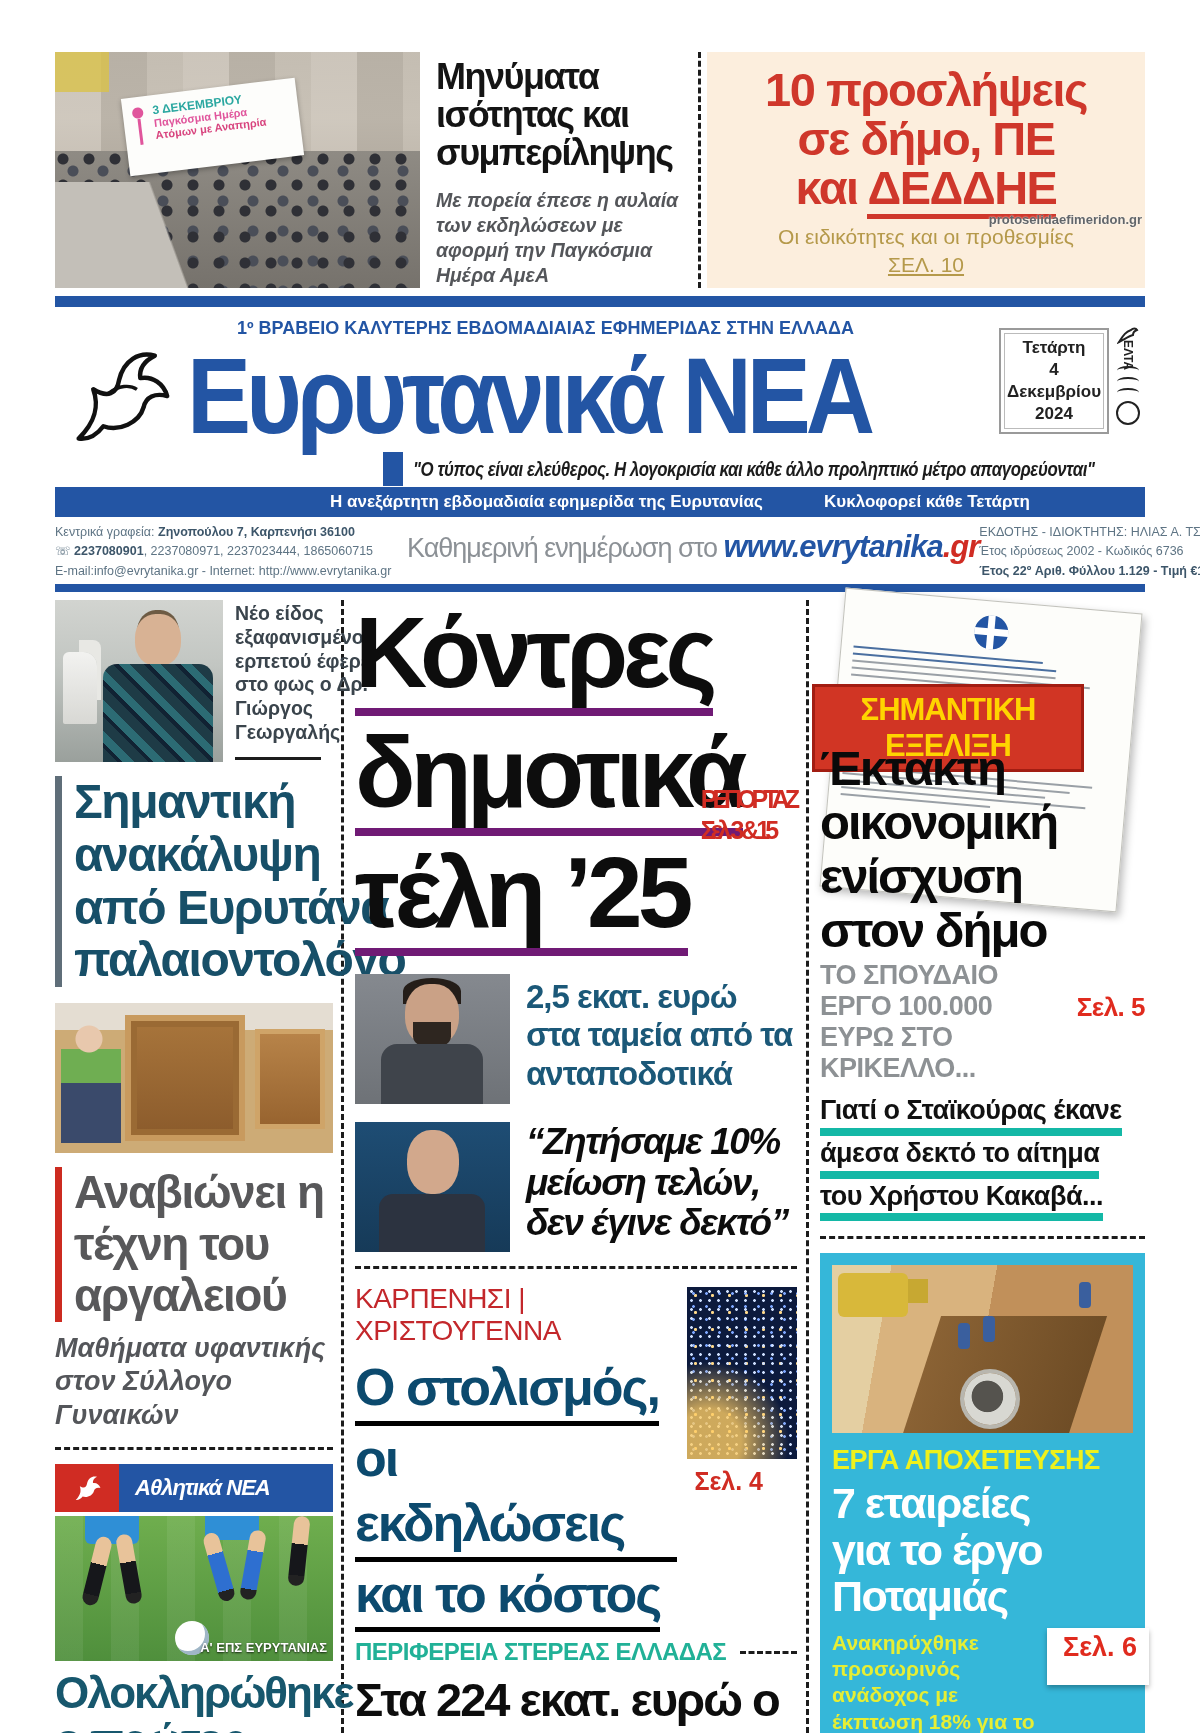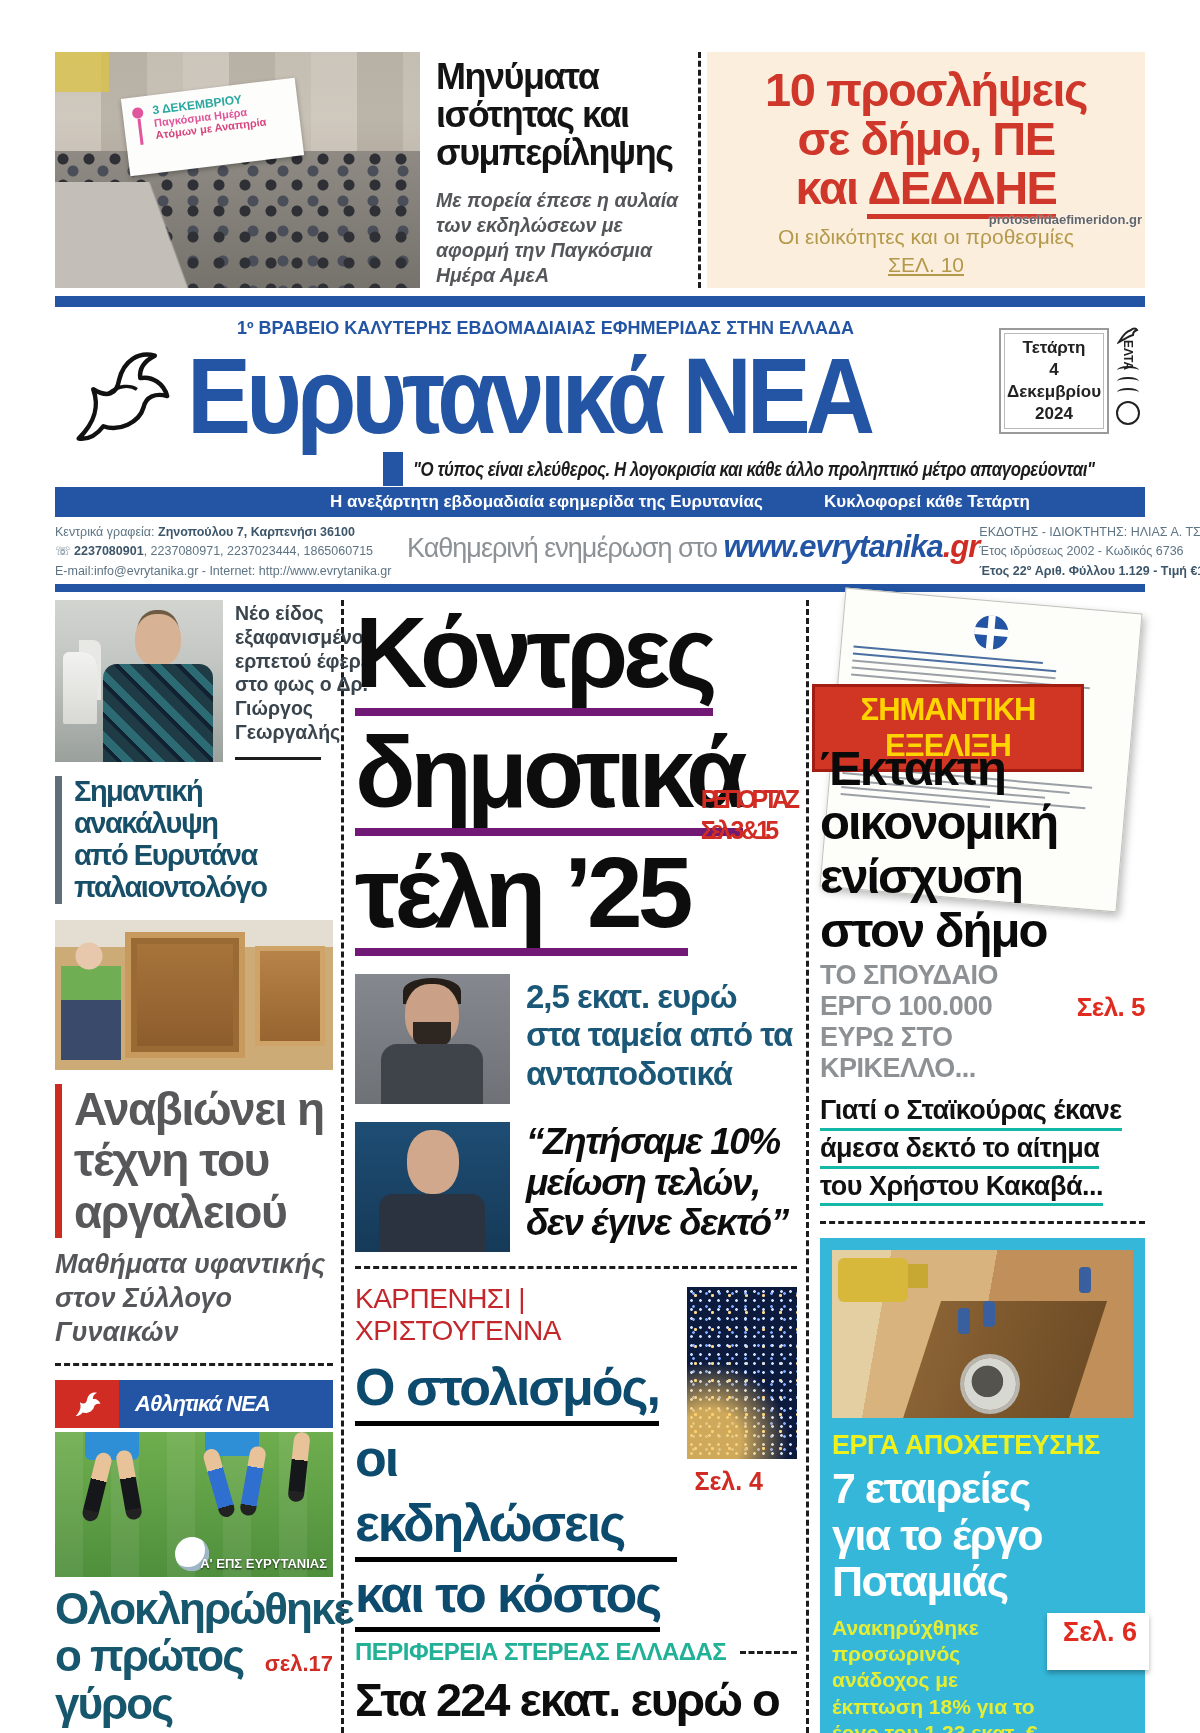--- a/index.html
+++ b/index.html
@@ -90,21 +90,21 @@
   .paleo-head{position:absolute;left:32px;top:0;width:46px;height:52px;border-radius:45%;background:#d8b294;
     box-shadow:0 -6px 0 -2px #6d5b44;}
   .paleo-shirt{position:absolute;left:0;top:50px;width:110px;height:98px;border-radius:14px 14px 0 0;
     background:repeating-linear-gradient(45deg,#1e3b46 0 10px,#123 10px 14px,#2c6b74 14px 22px);}
   .story1-kicker{font-size:19.5px;font-weight:bold;color:#3a444c;line-height:1.22;padding-top:2px;}
   .kicker-rule{margin-top:12px;border-top:3px solid #1c1c1c;width:86px;}
   .headstripe{display:flex;margin-top:14px;}
   .headstripe .bar{width:7px;flex:none;margin-right:12px;}
   .bar-slate{background:#5f6e79;}
   .bar-red{background:#cc2b20;}
-  .h-discovery{font-size:29px;font-weight:bold;color:#174f68;line-height:1.1;letter-spacing:-1.5px;}
+  .h-discovery{font-size:48px;font-weight:bold;color:#174f68;line-height:1.1;letter-spacing:-1.5px;}
   .h-discovery span{display:block;}
   .weave-photo{margin-top:16px;width:100%;height:150px;background:
       linear-gradient(180deg,#e4ddd2 0 18%,#cdab76 18% 100%);}
   .loom1{position:absolute;left:70px;top:12px;width:120px;height:126px;background:
       linear-gradient(#a9763c,#8a5a2b);box-shadow:inset 0 0 0 6px #c89a5e,inset 0 0 0 12px #9a6a34;}
   .loom2{position:absolute;right:8px;top:26px;width:70px;height:100px;background:
       linear-gradient(#b9854a,#96622e);box-shadow:inset 0 0 0 5px #cfa468;}
   .weaver{position:absolute;left:6px;top:20px;width:60px;height:120px;
       background:radial-gradient(circle at 28px 16px,#e8c8ad 13px,transparent 14px),
                  linear-gradient(180deg,transparent 26px,#6fae52 26px 60px,#3a4a6b 60px 100%);}
@@ -176,21 +176,21 @@
   .doc-lines.blue{background:#4a6fa0;}
   .aid-banner{position:absolute;left:-8px;top:84px;width:262px;background:#d13524;border:3px solid #a21d12;
       color:#ffd400;font-weight:bold;font-size:31px;text-align:center;padding:5px 2px;letter-spacing:-1px;z-index:3;}
   .aid-head{position:absolute;left:0;top:142px;z-index:3;font-size:49px;font-weight:bold;color:#0a0a0a;
       line-height:1.1;letter-spacing:-2px;}
   .aid-head span{display:block;}
   .aid-sub1{position:relative;color:#8d9194;font-weight:bold;font-size:27px;line-height:1.15;
       letter-spacing:-0.5px;padding-right:84px;}
   .aid-page{position:absolute;right:0;top:33px;color:#e02b1e;font-size:26px;font-weight:bold;}
   .aid-sub2{margin-top:10px;font-size:27px;font-weight:bold;color:#111;line-height:1.25;letter-spacing:-0.5px;}
-  .aid-sub2 span{display:inline-block;border-bottom:3px solid #14b8a6;margin-bottom:1px;}
+  .aid-sub2 span{display:inline-block;border-bottom:8px solid #14b8a6;margin-bottom:1px;}
   .sewer-box{background:#35b7d9;padding:12px 12px 16px;position:relative;}
   .sewer-photo{height:168px;background:
       linear-gradient(100deg,#e4cfa2 0 18%,#d9b37e 18% 50%,#c1905a 50% 100%);}
   .trench{position:absolute;left:30%;top:30%;width:55%;height:70%;transform:skewX(-18deg);
       background:linear-gradient(90deg,#8a6234,#6f4d26);}
   .pipe{position:absolute;left:44%;bottom:8px;width:52px;height:52px;border-radius:50%;
       background:radial-gradient(circle at 45% 45%,#55534e 38%,#d8d8d2 40%);box-shadow:0 0 0 4px #b8b6ae;}
   .digger{position:absolute;left:6px;top:8px;width:70px;height:44px;background:#d8b83a;border-radius:6px;
       box-shadow:30px -4px 0 -10px #c7a832;}
   .workerdot{position:absolute;width:12px;height:26px;background:#3a5f9e;border-radius:4px;}

